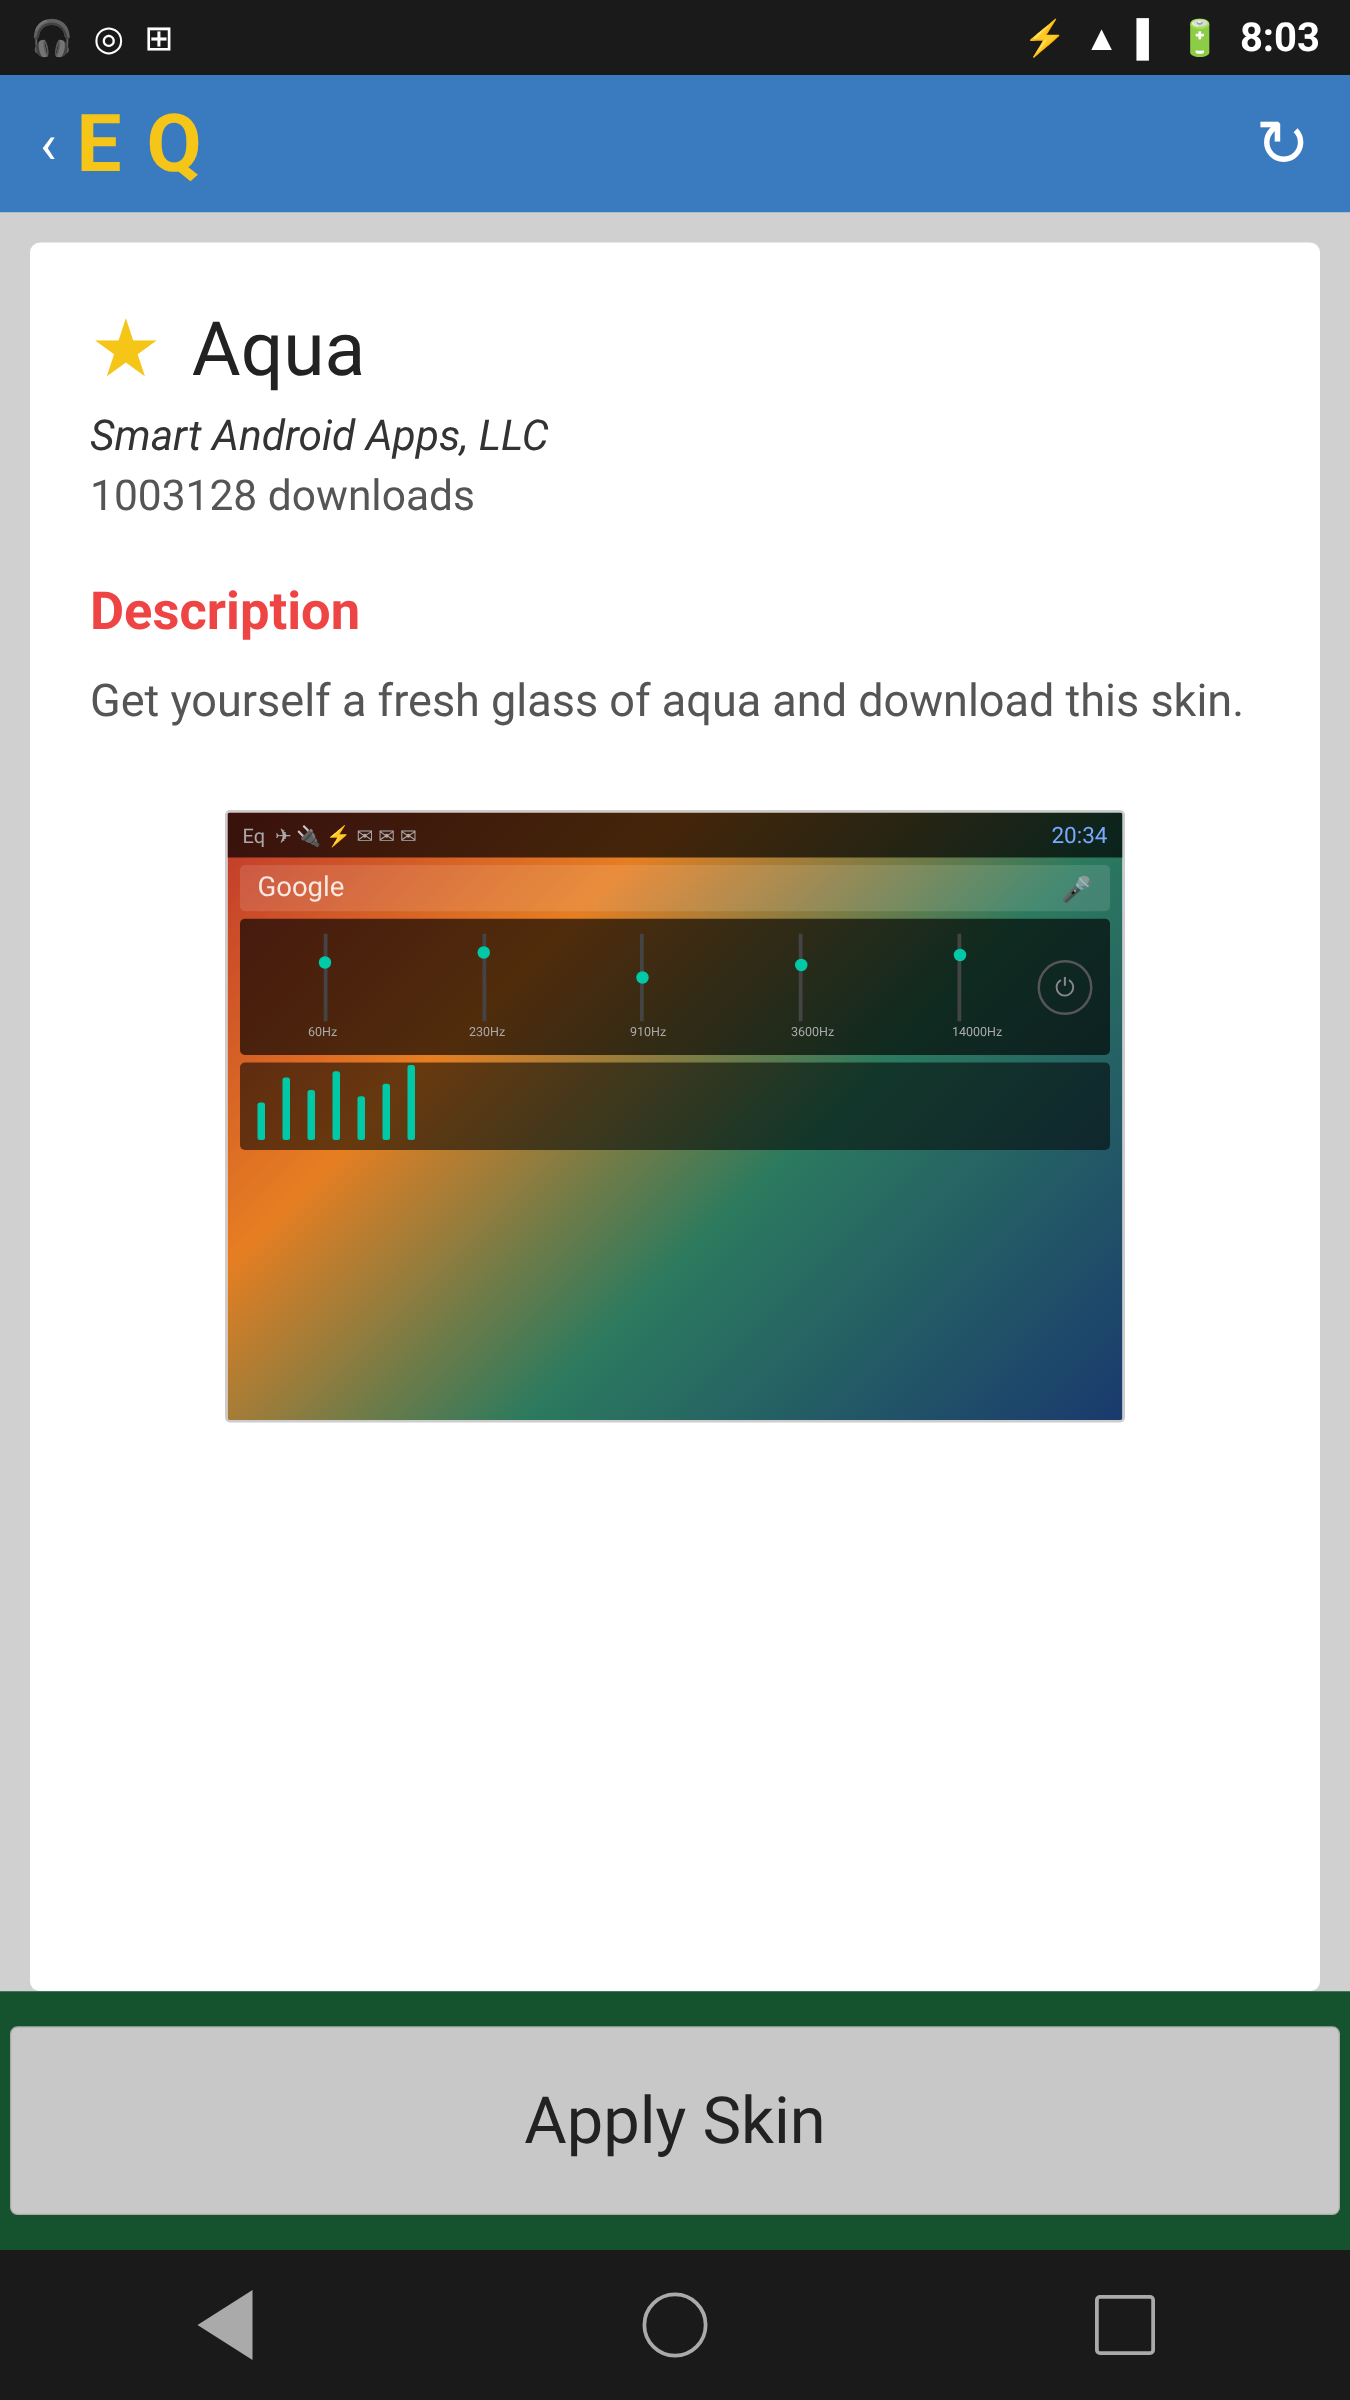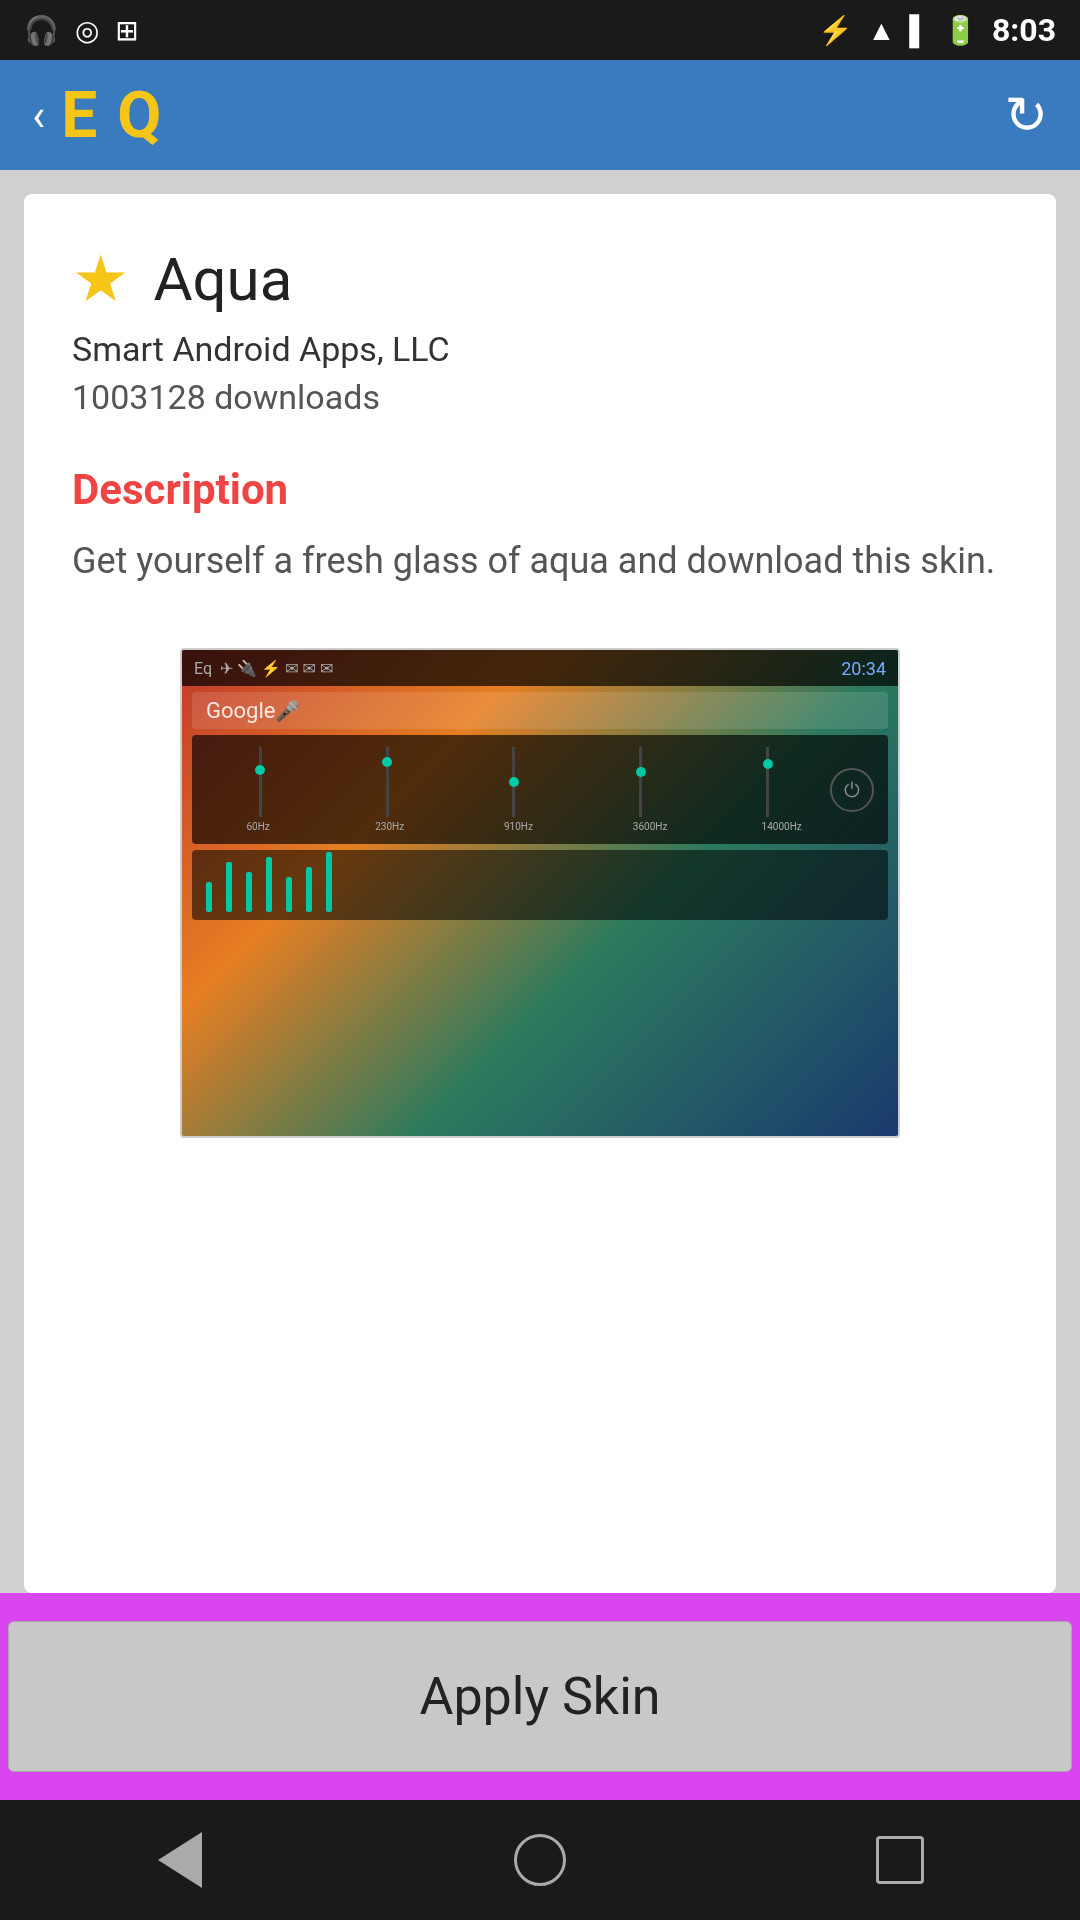--- a/index.html
+++ b/index.html
@@ -110,20 +110,21 @@
     }
     .skin-title {
       font-size: 60px;
       font-weight: normal;
       color: #222;
     }
     .developer-name {
       font-size: 34px;
       color: #333;
       margin-bottom: 8px;
+      font-style: italic;
     }
     .download-count {
       font-size: 34px;
       color: #555;
       margin-bottom: 48px;
     }
 
     
     .section-title {
       font-size: 42px;
@@ -180,21 +181,21 @@
       color: #7af;
       font-size: 18px;
     }
     .screenshot-google-bar {
       background: rgba(255,255,255,0.12);
       margin: 6px 10px;
       border-radius: 4px;
       padding: 6px 14px;
       display: flex;
       align-items: center;
-      justify-content: flex-start;
+      justify-content: space-between;
     }
     .google-text {
       font-size: 22px;
       color: white;
       opacity: 0.85;
     }
     .mic-icon {
       font-size: 20px;
       color: white;
       opacity: 0.8;
@@ -272,21 +273,21 @@
       height: 70px;
     }
     .mini-bar {
       width: 6px;
       background: #00c9a7;
       border-radius: 2px;
     }
 
     
     #apply-skin-section {
-      background: #d946ef;
+      background: #14532d;
       padding: 28px 8px;
       flex-shrink: 0;
     }
     #apply-skin-btn {
       width: 100%;
       background: #c8c8c8;
       border: 1.5px solid #aaa;
       border-radius: 6px;
       padding: 44px 0;
       font-size: 52px;

